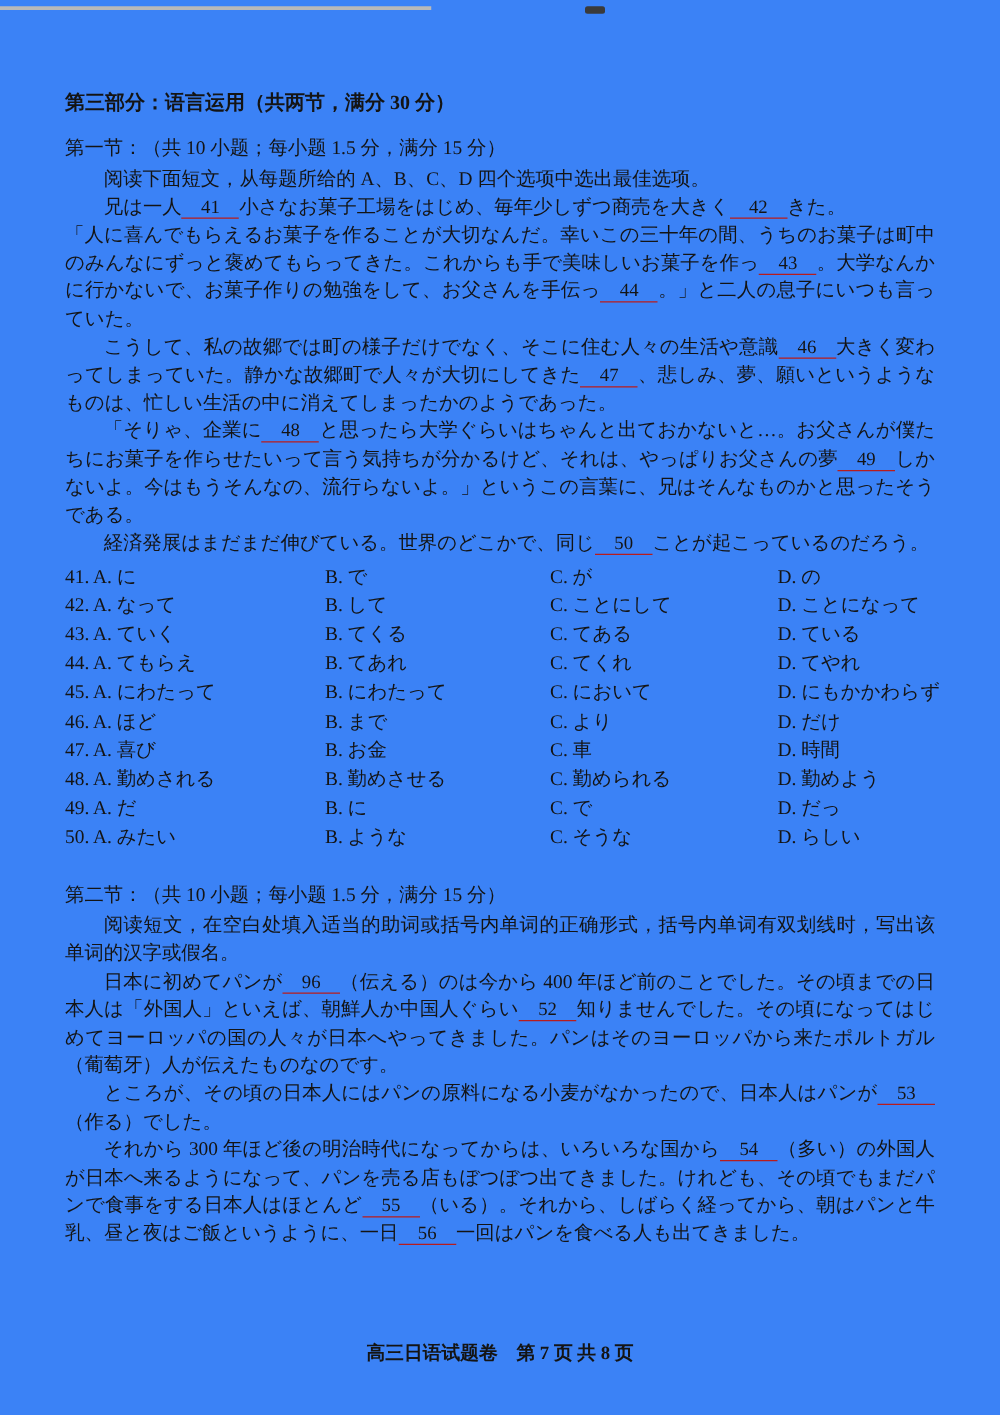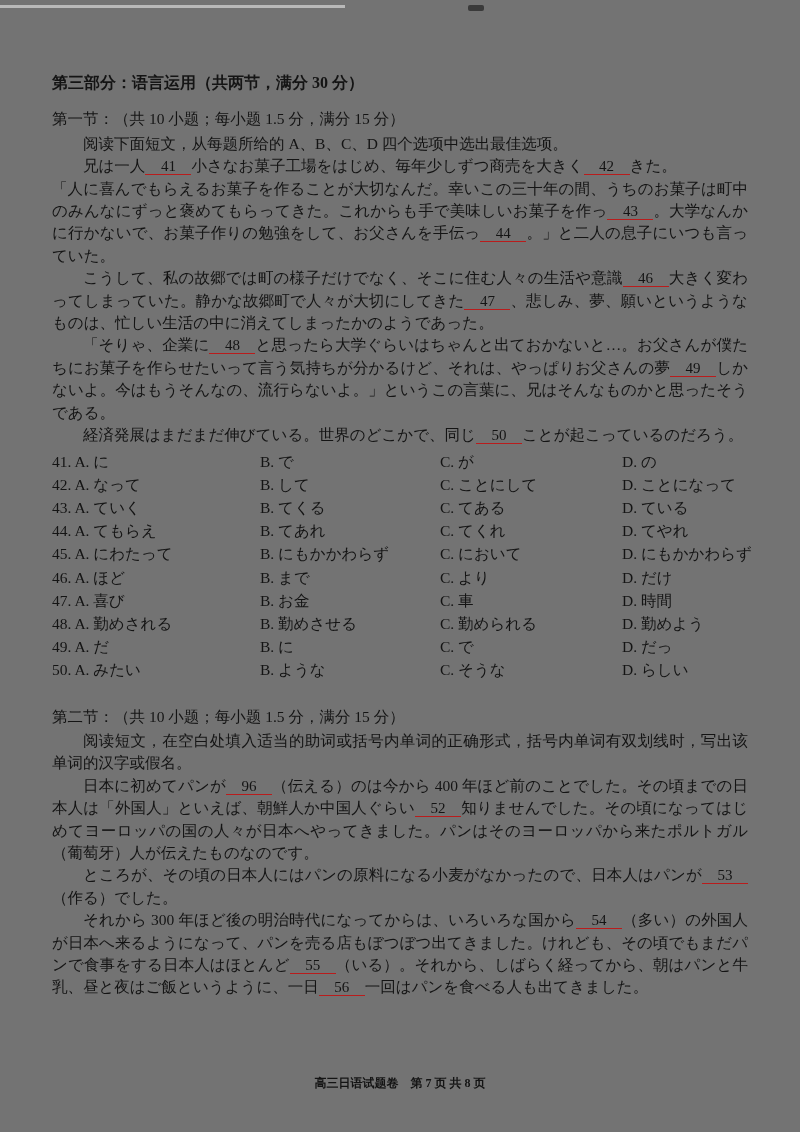--- a/index.html
+++ b/index.html
@@ -1,19 +1,19 @@
 <!DOCTYPE html>
 <html><head>
 <meta charset="utf-8">
 <style>
   * { box-sizing: border-box; }
   html, body { margin: 0; padding: 0; background: #e8e8e8; }
   .page {
     width: 800px; height: 1132px; margin: 0 auto; position: relative;
-    background: #737373; overflow: hidden;
+    background: #3b82f6; overflow: hidden;
     font-family: "Liberation Serif", "DejaVu Serif", serif;
     font-size: 15.5px; line-height: 22.4px; color: #141414;
     padding: 72px 52px 0 52px;
   }
   .artifact-line { position: absolute; top: 5px; left: 0; width: 345px; height: 3px; background: #b9b9b9; }
   .artifact-mark { position: absolute; top: 5px; left: 468px; width: 16px; height: 6px; background: #3a3a3a; border-radius: 2px; }
   .section-title { font-weight: bold; font-size: 16px; margin: 0 0 14px 0; }
   .heading { margin: 8px 0 2px 0; }
   .part2-heading { margin-top: 24px; }
   .para { margin: 0; text-align: justify; }
@@ -21,21 +21,21 @@
   .blank {
     display: inline-block; min-width: 46px; padding: 0 3px;
     border-bottom: 1px solid #b91c1c; text-align: center;
     line-height: 16px; text-indent: 0; font-size: 15px;
   }
   .q-table { margin: 3px 0 0 0; }
   .q-row { display: grid; grid-template-columns: 208px 180px 182px auto; line-height: 23.2px; }
   .q-cell { white-space: nowrap; }
   .footer {
     position: absolute; left: 0; right: 0; bottom: 38px;
-    text-align: center; font-weight: bold; font-size: 12px;
+    text-align: center; font-weight: bold; font-size: 15px;
   }
 </style>
 </head>
 <body>
 
 <div class="page">
   <div class="artifact-line"></div>
   <div class="artifact-mark"></div>
 
   <p class="section-title">第三部分：语言运用（共两节，满分 30 分）</p>
@@ -70,21 +70,21 @@
           <span class="q-cell">D. ている</span>
         </div>
         <div class="q-row">
           <span class="q-cell">44. A. てもらえ</span>
           <span class="q-cell">B. てあれ</span>
           <span class="q-cell">C. てくれ</span>
           <span class="q-cell">D. てやれ</span>
         </div>
         <div class="q-row">
           <span class="q-cell">45. A. にわたって</span>
-          <span class="q-cell">B. にもかかわらず</span>
+          <span class="q-cell">B. にわたって</span>
           <span class="q-cell">C. において</span>
           <span class="q-cell">D. にもかかわらず</span>
         </div>
         <div class="q-row">
           <span class="q-cell">46. A. ほど</span>
           <span class="q-cell">B. まで</span>
           <span class="q-cell">C. より</span>
           <span class="q-cell">D. だけ</span>
         </div>
         <div class="q-row">

